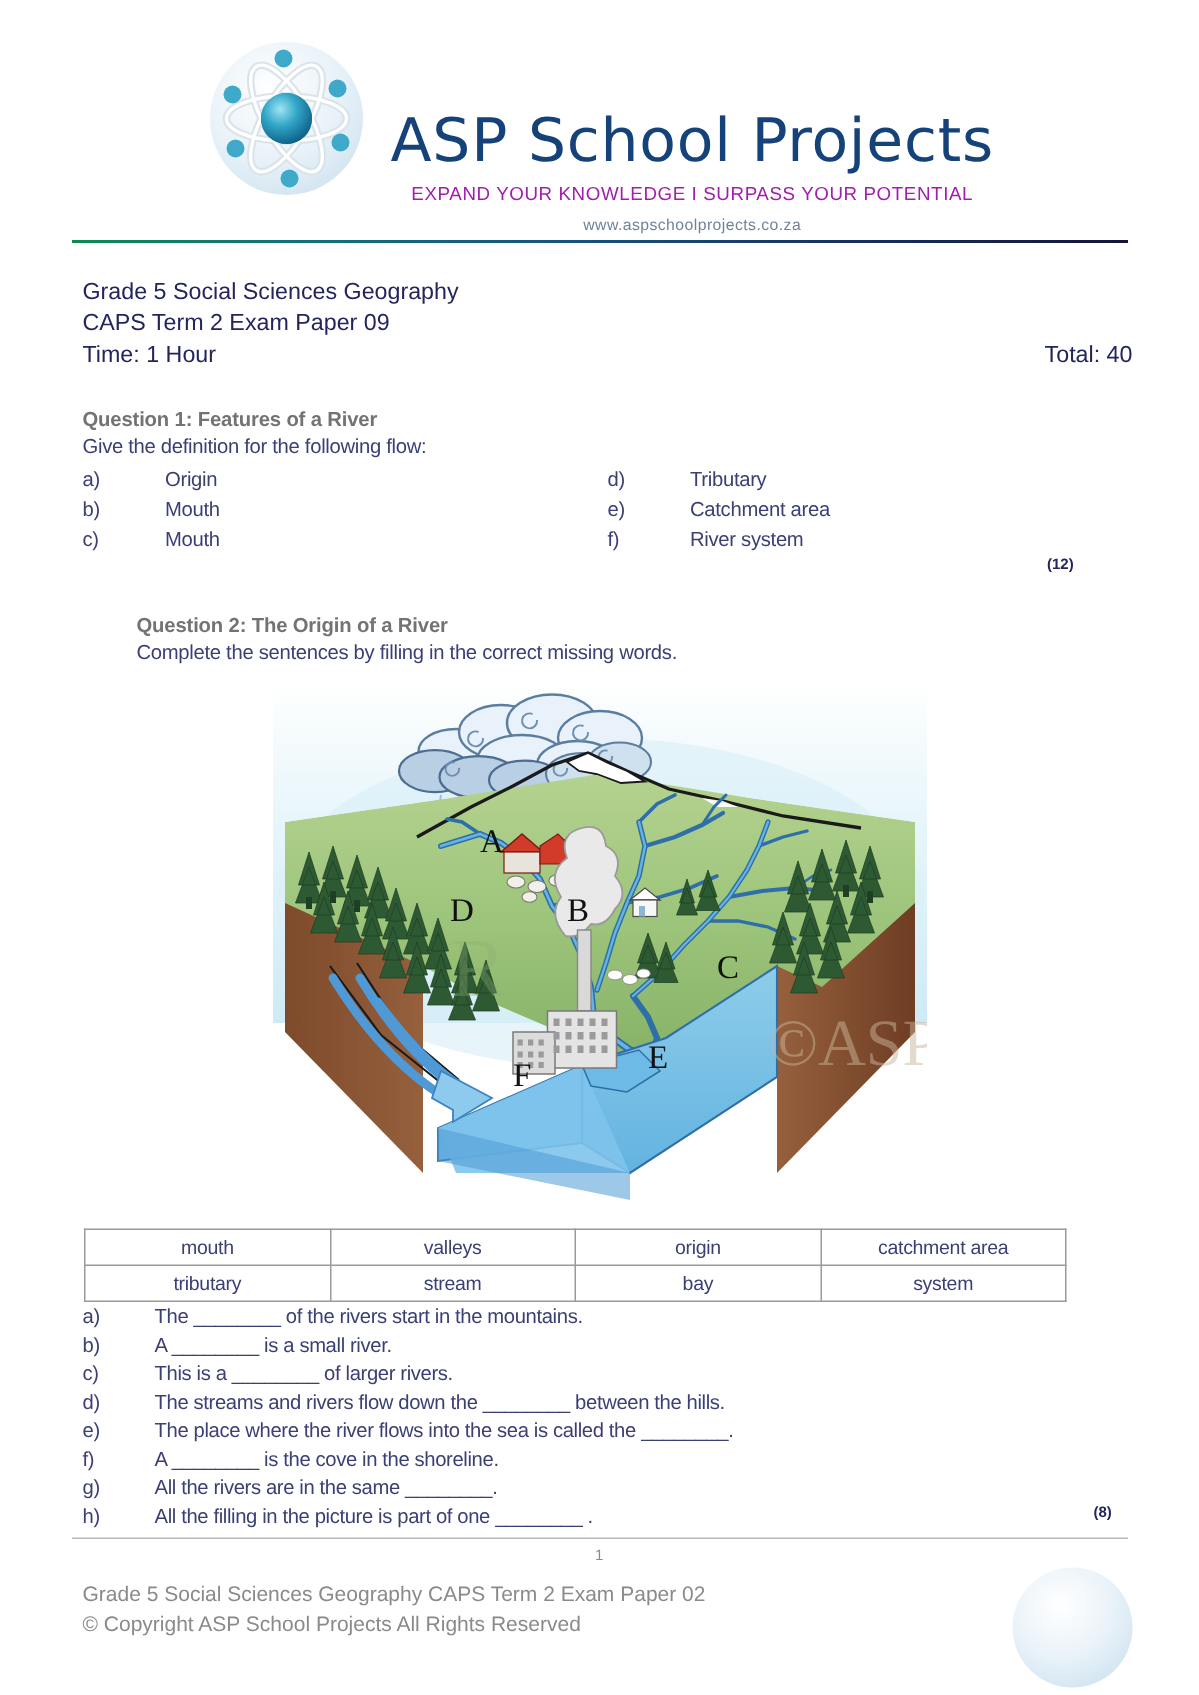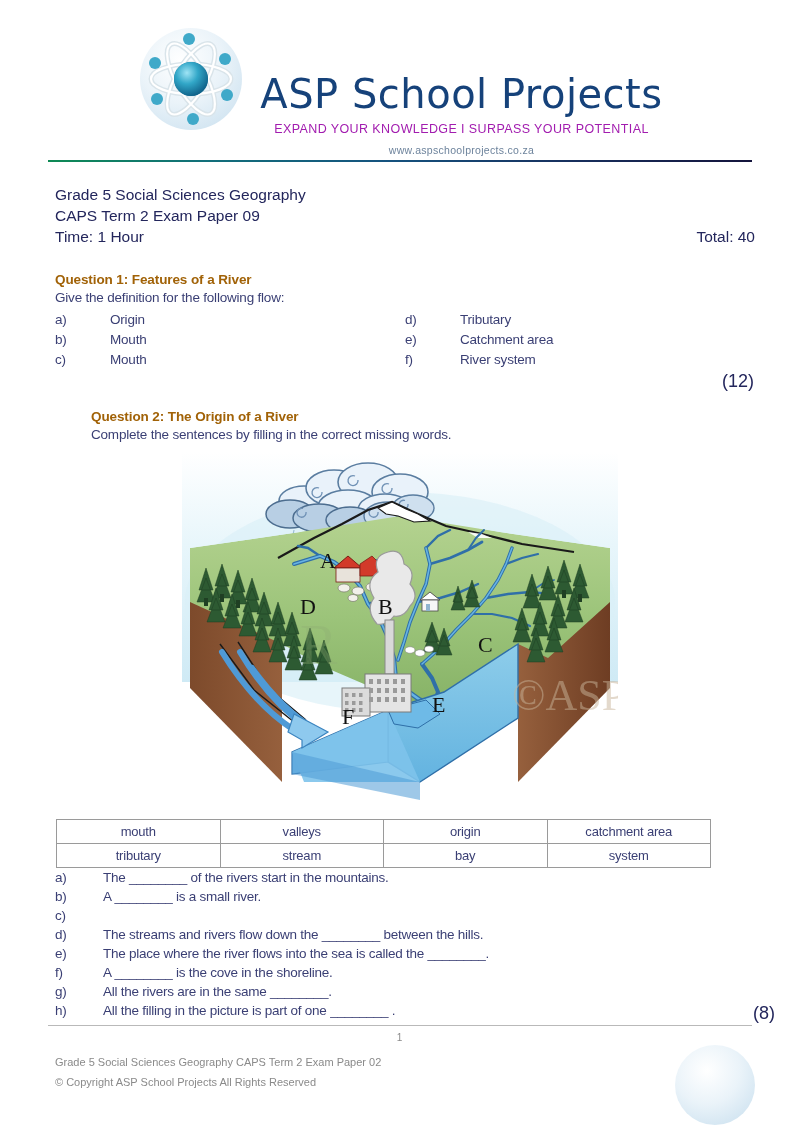--- a/index.html
+++ b/index.html
@@ -95,21 +95,21 @@
     line-height: 21px;
   }
   .meta-row { position: relative; white-space: nowrap; }
   .meta-total { position: absolute; right: 0px; top: 0; }
 
   
   .q-head {
     font-family: "Liberation Sans", sans-serif;
     font-weight: bold;
     font-size: 13.5px;
-    color: #a16207;
+    color: #737373;
     letter-spacing: -0.1px;
   }
   .q-sub {
     font-family: "Liberation Sans", sans-serif;
     font-size: 13.5px;
     color: #3a3f74;
     letter-spacing: -0.2px;
   }
 
   #q1 { position: absolute; left: 55px; top: 272px; width: 700px; }
@@ -124,24 +124,23 @@
     font-family: "Liberation Sans", sans-serif;
     font-size: 13.5px;
     color: #3a3f74;
     line-height: 20px;
     letter-spacing: -0.2px;
   }
   .item-key { width: 55px; flex: 0 0 55px; }
   .marks {
     position: absolute;
     font-family: "Liberation Sans", sans-serif;
-    font-weight: normal;
-    font-size: 18px;
+    font-weight: bold;
+    font-size: 10px;
     color: #23265c;
-    margin-left: 24px;
   }
   #q1-marks { left: 698px; top: 371px; }
 
   #q2 { position: absolute; left: 55px; top: 409px; width: 700px; margin-left: 36px; }
   #q2 .q-sub { margin-top: 3px; }
 
   
   .diagram {
     position: absolute;
     left: 182px; top: 452px;
@@ -194,21 +193,21 @@
     width: 799px;
     text-align: center;
     font-family: "Liberation Sans", sans-serif;
     font-size: 10px;
     color: #8a8a8a;
   }
   .footer-text {
     position: absolute;
     left: 55px; top: 1052px;
     font-family: "Liberation Sans", sans-serif;
-    font-size: 11px;
+    font-size: 14px;
     color: #8a8a8a;
     line-height: 20px;
   }
   .footer-logo {
     position: absolute;
     left: 672px; top: 1036px;
     width: 86px; height: 86px;
   }
   .footer-logo .logo-bg {
     left: 3px; top: 3px; width: 80px; height: 80px;
@@ -579,20 +578,21 @@
     <div class="fill-row">
       <span class="fill-key">a)</span>
       <span>The ________ of the rivers start in the mountains.</span>
     </div>
     <div class="fill-row">
       <span class="fill-key">b)</span>
       <span>A ________ is a small river.</span>
     </div>
     <div class="fill-row">
       <span class="fill-key">c)</span>
+      <span>This is a ________ of larger rivers.</span>
     </div>
     <div class="fill-row">
       <span class="fill-key">d)</span>
       <span>The streams and rivers flow down the ________ between the hills.</span>
     </div>
     <div class="fill-row">
       <span class="fill-key">e)</span>
       <span>The place where the river flows into the sea is called the ________.</span>
     </div>
     <div class="fill-row">

